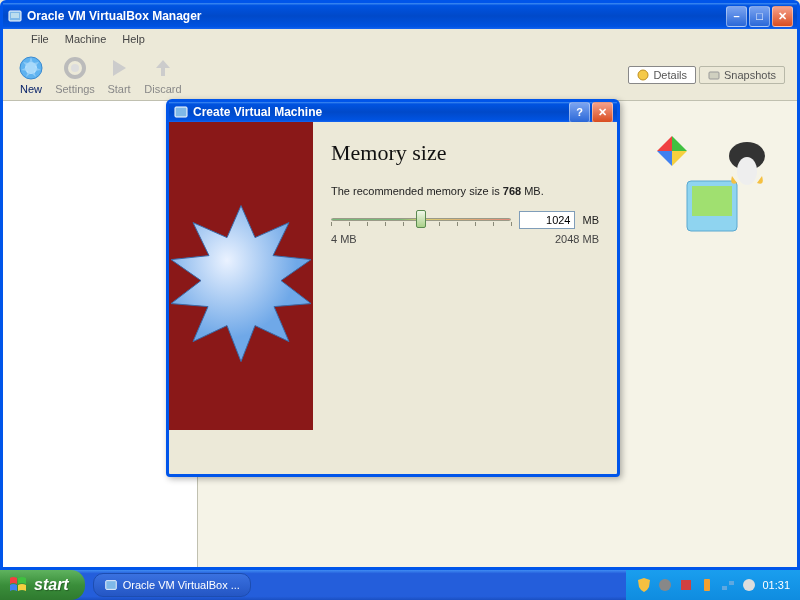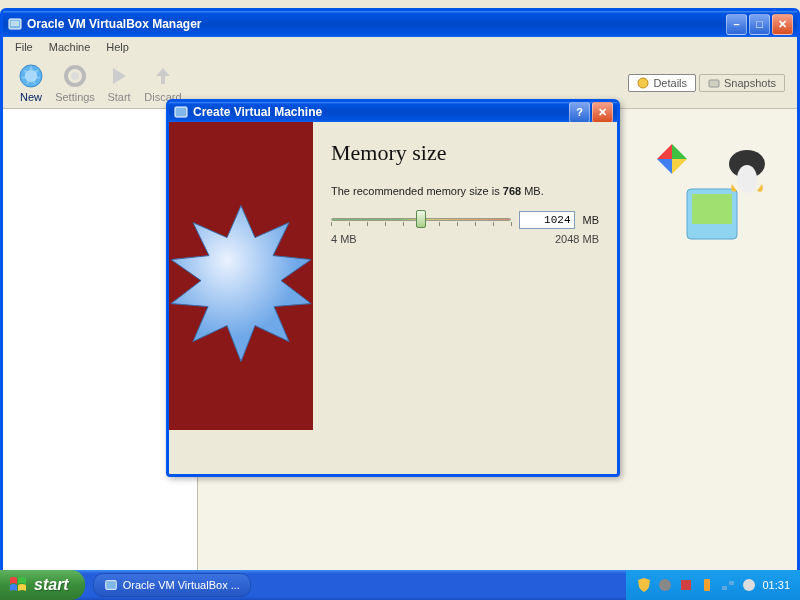--- a/index.html
+++ b/index.html
@@ -1,37 +1,37 @@
 <!DOCTYPE html>
 <html><head>
 <meta charset="utf-8">
 <style>
   * { box-sizing: border-box; margin: 0; padding: 0; font-family: "Tahoma", sans-serif; }
   body { width: 800px; height: 600px; overflow: hidden; background: #ece9d8; position: relative; }
 
   
   .main-window {
-    position: absolute; left: 0; top: 8px; width: 800px; height: 570px;
+    position: absolute; left: 0; top: 0; width: 800px; height: 570px;
     border: 3px solid #0055ea; border-radius: 6px 6px 0 0;
   }
   .titlebar {
     height: 26px;
     background: linear-gradient(to bottom,#3f8cf3 0%,#0053e1 10%,#0049c9 50%,#0053e1 90%,#1665f1 100%);
     display: flex; align-items: center; padding: 0 4px;
   }
   .titlebar-icon { width: 16px; height: 16px; margin-right: 4px; }
   .titlebar-title { color: #fff; font-size: 12px; font-weight: bold; flex: 1; }
   .win-controls { display: flex; gap: 2px; }
   .win-btn { width: 21px; height: 21px; border-radius: 3px; display: flex; align-items: center; justify-content: center; font-size: 11px; color: #fff; font-weight: bold; border: 1px solid rgba(255,255,255,0.4); }
   .win-btn.min, .win-btn.max { background: linear-gradient(to bottom,#7ba4f0,#2b68d8); }
   .win-btn.close { background: linear-gradient(to bottom,#f5a08a,#d94d20); }
 
   .menubar {
     height: 20px; background: #ece9d8; display: flex; align-items: center;
-    padding: 0 4px; font-size: 11px; color: #444;
+    padding: 0 20px; font-size: 11px; color: #444;
   }
   .menubar span { padding: 2px 8px; }
 
   .main-toolbar {
     height: 52px; background: #ece9d8; border-bottom: 1px solid #c0c0b0;
     display: flex; align-items: center; padding: 2px 6px;
   }
   .tool-btn { display: flex; flex-direction: column; align-items: center; width: 44px; font-size: 11px; color: #888; }
   .tool-btn.active { color: #0a246a; }
   .tool-icn { width: 28px; height: 28px; margin-bottom: 1px; display:flex;align-items:center;justify-content:center; }
@@ -65,21 +65,21 @@
   .dlg-content h2 { font-family: Georgia, serif; font-weight:normal; font-size:22px; margin-bottom:18px; color:#111;}
   .dlg-content p { margin-bottom: 10px; line-height:1.35; }
   .slider-row { display:flex; align-items:center; gap:8px; margin-top:6px; }
   .slider-track { flex:1; position:relative; height:22px; }
   .track-bar { position:absolute;left:0;right:0;top:9px;height:3px;
     background: linear-gradient(to right,#7ab77a 0%, #7ab77a 38%, #d8d070 50%, #e08a7a 100%);
     border:1px solid #9a9a88; border-radius:2px;}
   .ticks { position:absolute;left:0;right:0;top:13px;height:6px;}
   .tick{position:absolute;top:0;width:1px;height:4px;background:#8a8a78;}
   .thumb { position:absolute; top:1px; width:10px;height:18px; background:linear-gradient(to bottom,#f0f7e8,#a8d088); border:1px solid #5a8a50; border-radius:2px; transform:translateX(-50%);}
-  .mem-input { width:56px; font-size:11px; text-align:right; padding:2px 3px; border:1px solid #7f9db9;font-family:Liberation Mono, monospace;}
+  .mem-input { width:56px; font-size:11px; text-align:right; padding:2px 3px; border:1px solid #7f9db9;}
   .range-labels { display:flex; justify-content:space-between; font-size:11px; color:#444; margin-top:2px;}
   .dlg-buttons { height:40px; border-top:1px solid #c8c4b0; display:flex; justify-content:flex-end; align-items:center; gap:6px; padding:0 12px; background:#ece9d8;}
   .dlg-btn { width:74px; height:22px; font-size:11px; background:linear-gradient(to bottom,#fff,#e7e4d6); border:1px solid #8a8a78; border-radius:3px; color:#222;}
   .dlg-btn.default { border:1px solid #4a77d4; box-shadow:0 0 0 1px #bcd4f6 inset;}
 
   
   .taskbar {
     position:absolute; left:0; bottom:0; width:800px; height:30px;
     background: linear-gradient(to bottom,#3f8cf3 0%,#245edb 12%,#245edb 88%,#1a4fc2 100%);
     display:flex; align-items:center;

